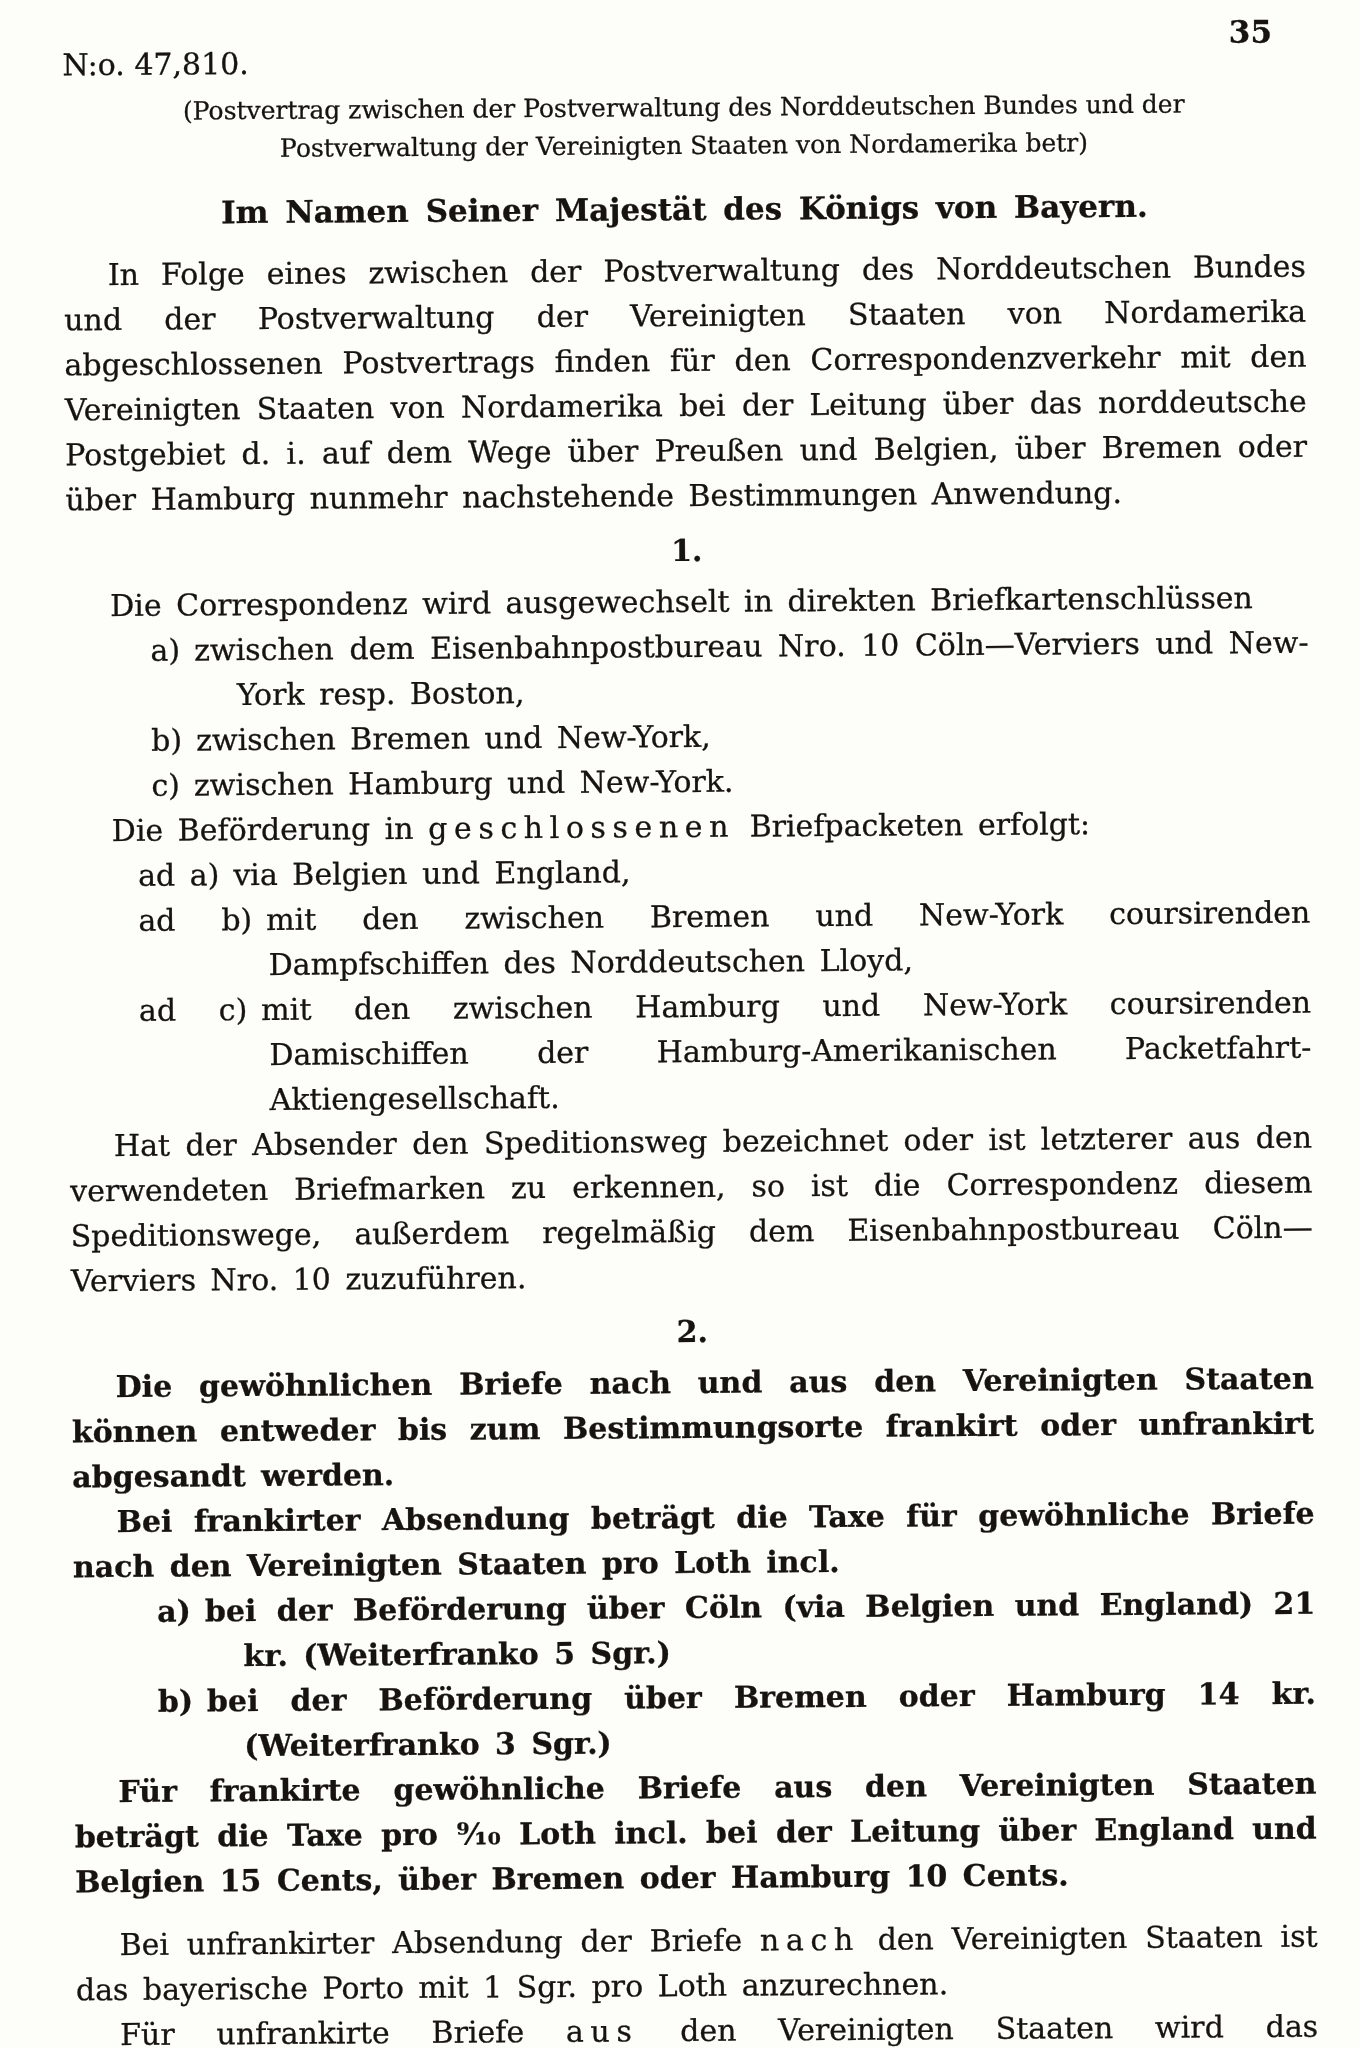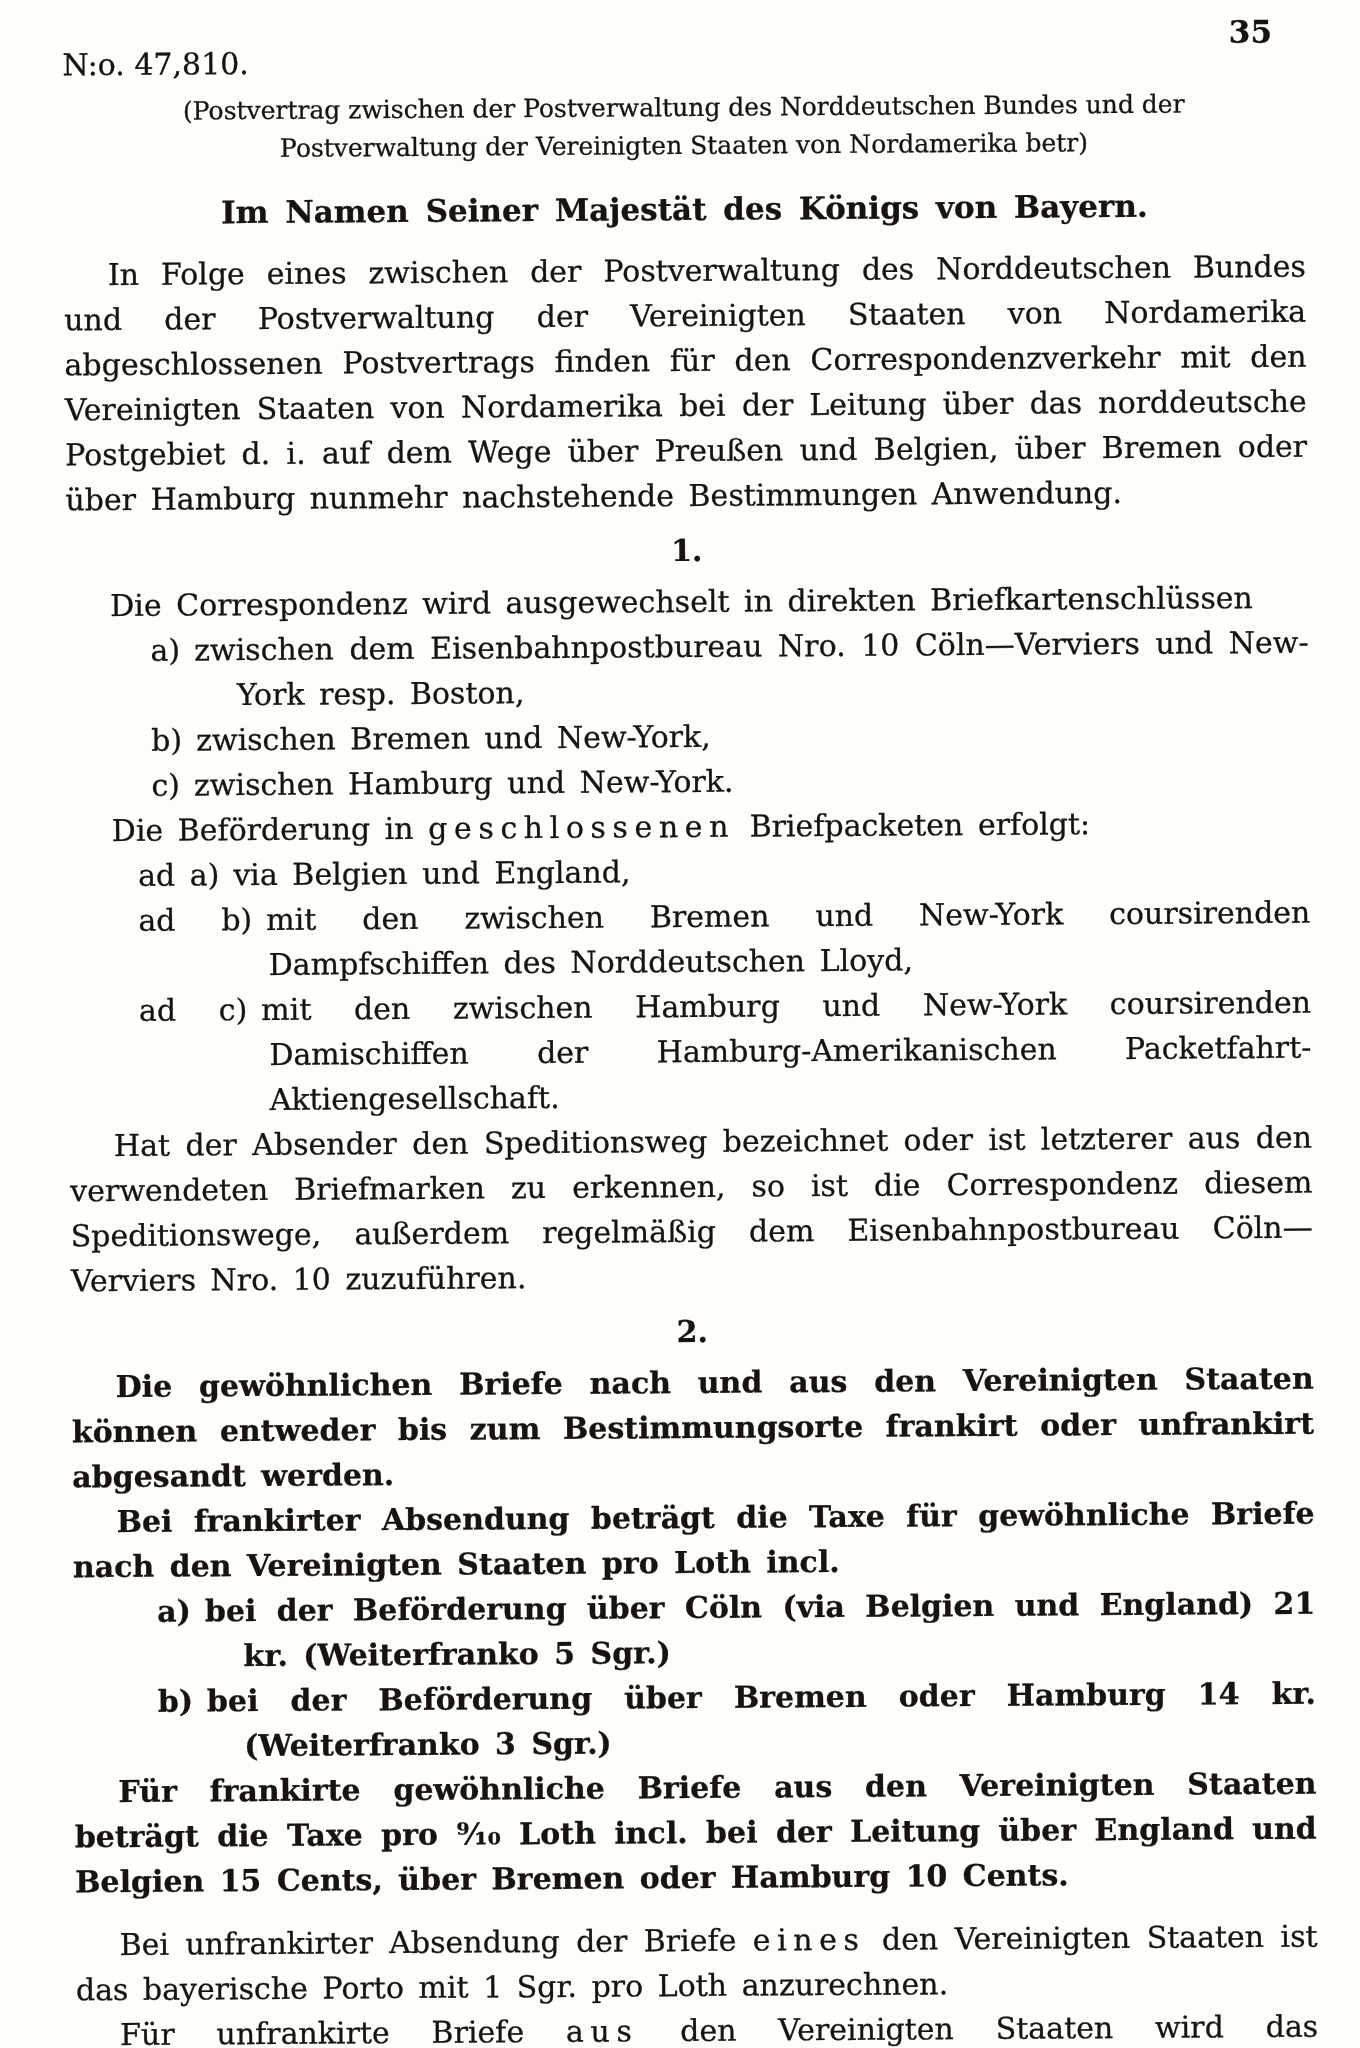--- a/index.html
+++ b/index.html
@@ -134,21 +134,21 @@
     <div class="item bold">
       <span class="item-label">a)</span><span>bei der Beförderung über Cöln (via Belgien und England) 21 kr. (Weiterfranko 5 Sgr.)</span>
     </div>
     <div class="item bold">
       <span class="item-label">b)</span><span>bei der Beförderung über Bremen oder Hamburg 14 kr. (Weiterfranko 3 Sgr.)</span>
     </div>
 
     <div class="para indent bold">Für frankirte gewöhnliche Briefe aus den Vereinigten Staaten beträgt die Taxe pro ⁹⁄₁₀ Loth incl. bei der Leitung über England und Belgien 15 Cents, über Bremen oder Hamburg 10 Cents.</div>
 
     <div class="para indent gap-before">
-      <span>Bei unfrankirter Absendung der Briefe </span><span class="sperr">eines</span><span> den Vereinigten Staaten ist das bayerische Porto mit 1 Sgr. pro Loth anzurechnen.</span>
+      <span>Bei unfrankirter Absendung der Briefe </span><span class="sperr">nach</span><span> den Vereinigten Staaten ist das bayerische Porto mit 1 Sgr. pro Loth anzurechnen.</span>
     </div>
 
     <div class="para indent">
       <span>Für unfrankirte Briefe </span><span class="sperr">aus</span><span> den Vereinigten Staaten wird das Gesammtporto den bayerischen Postanstalten wie nachstehend angerechnet:</span>
     </div>
 
   </div>
 </div>
 
 </body></html>

